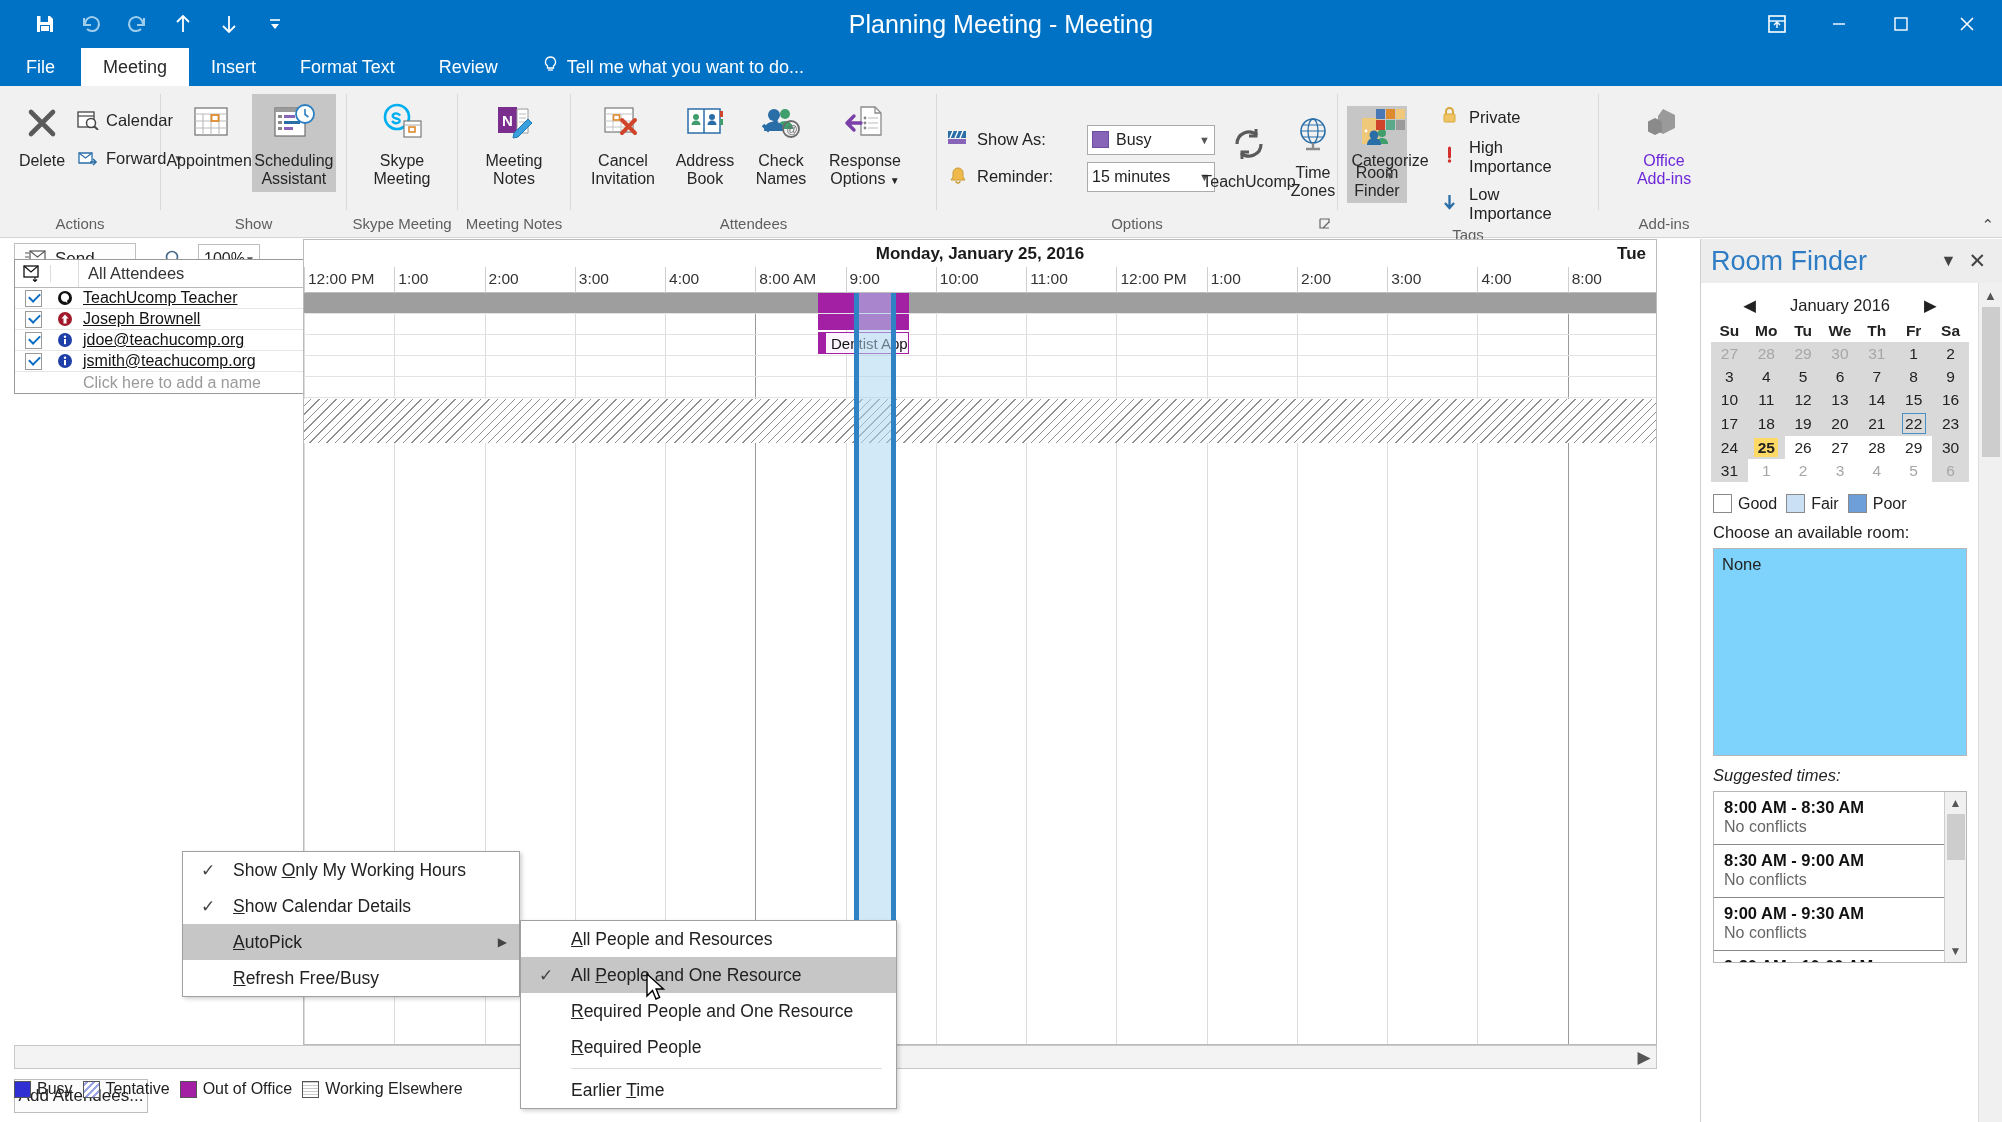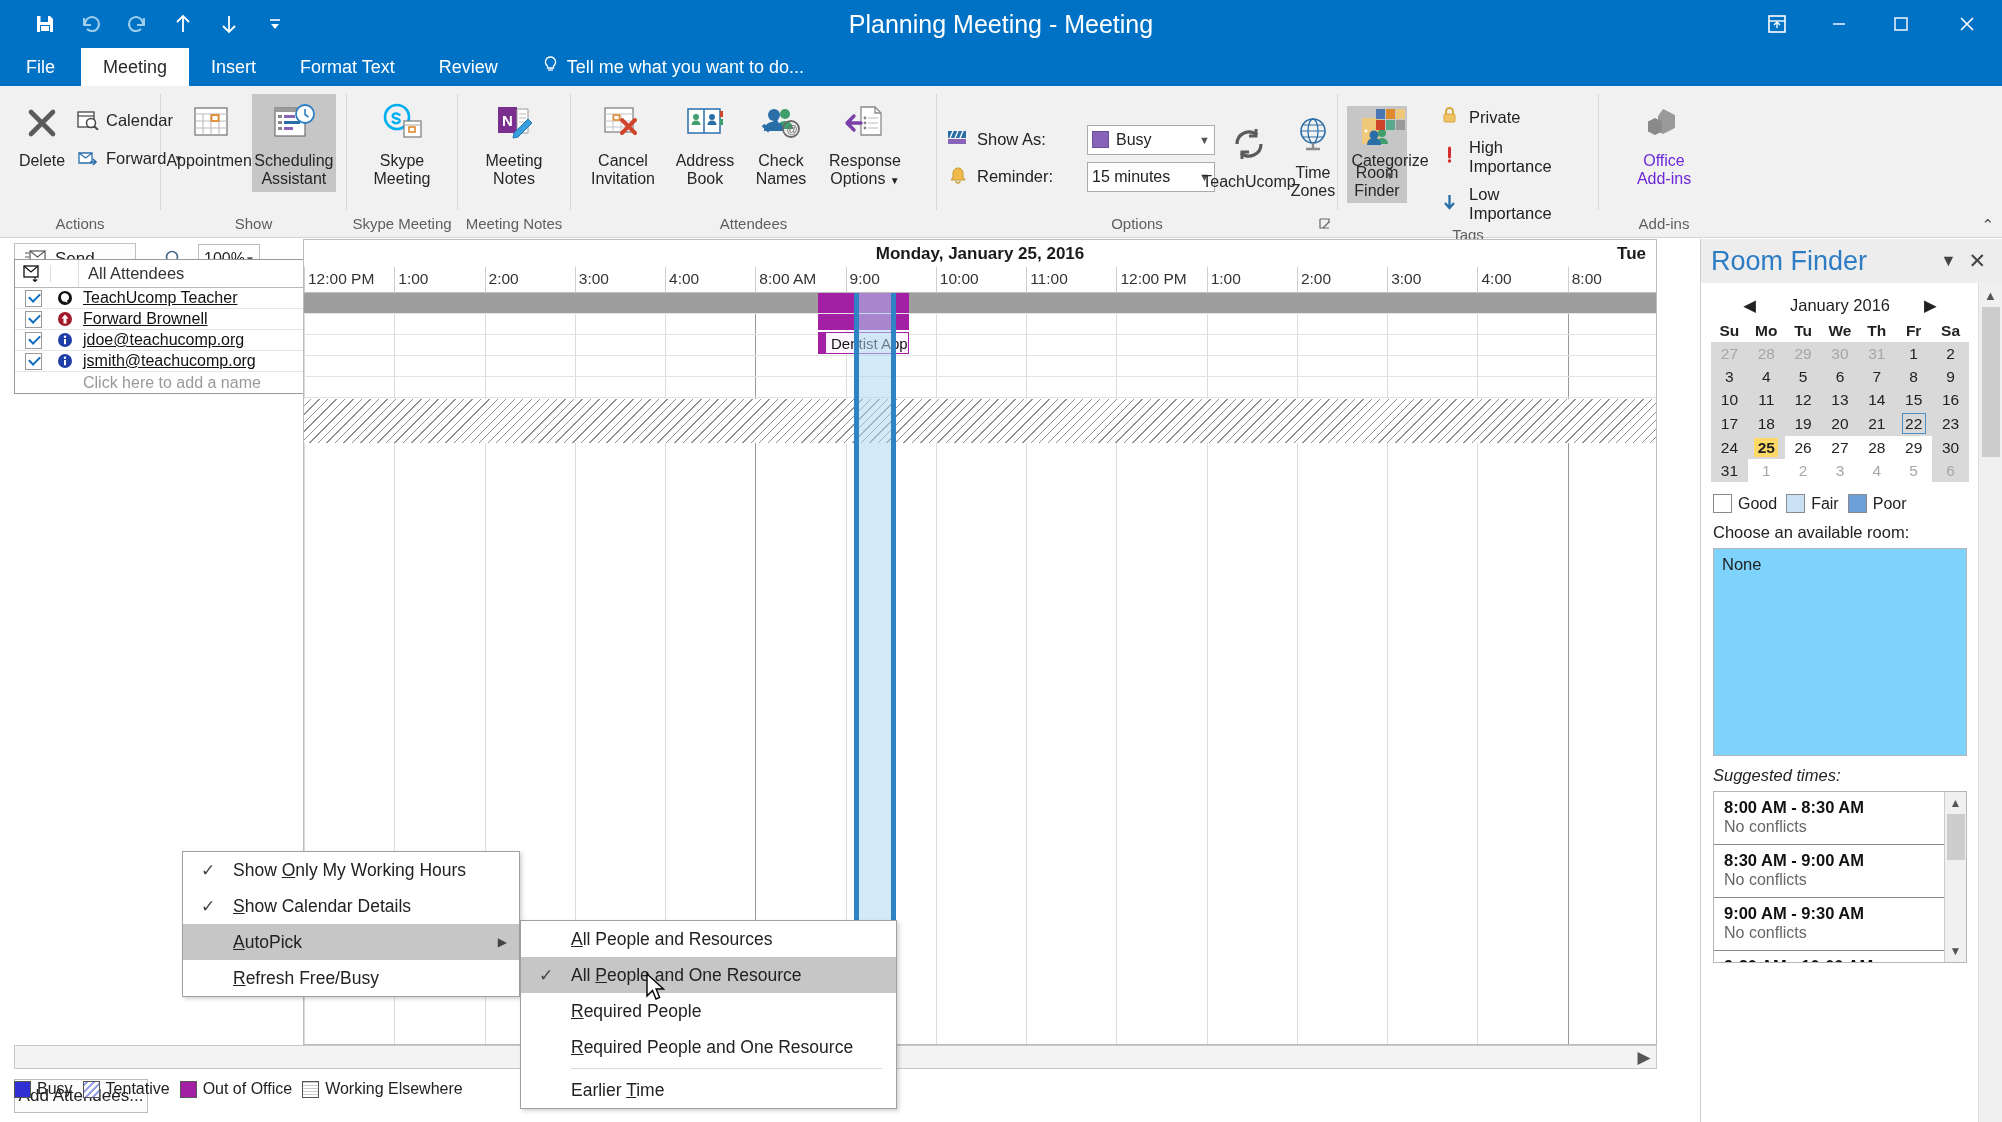--- a/index.html
+++ b/index.html
@@ -719,21 +719,21 @@
     <div class="atrow">
       <div class="ck">
           <span class="cbox on"></span>
         </div>
       <div class="ic">
         <svg width="16" height="16" viewBox="0 0 16 16">
             <circle cx="8" cy="8" r="7" fill="#a01a2b"></circle>
             <path d="M8 3.5l3.5 4H9.5v5h-3v-5H4.5z" fill="#fff"></path>
           </svg>
       </div>
-      <div class="nm">Forward Brownell</div>
+      <div class="nm">Joseph Brownell</div>
     </div>
 
     <div class="atrow">
       <div class="ck">
           <span class="cbox on"></span>
         </div>
       <div class="ic">
         <svg width="16" height="16" viewBox="0 0 16 16">
             <circle cx="8" cy="8" r="7" fill="#1f3fa8"></circle>
             <circle cx="8" cy="4.8" r="1.2" fill="#fff"></circle>
@@ -1027,25 +1027,25 @@
   <div class="mi">
     <span class="chk"></span>
     <span class="mlbl"><u class="acc">A</u>ll People and Resources</span>
   </div>
   <div class="mi hl">
     <span class="chk">✓</span>
     <span class="mlbl">All <u class="acc">P</u>eople and One Resource</span>
   </div>
   <div class="mi">
     <span class="chk"></span>
-    <span class="mlbl"><u class="acc">R</u>equired People</span>
+    <span class="mlbl"><u class="acc">R</u>equired People and One Resource</span>
   </div>
   <div class="mi">
     <span class="chk"></span>
-    <span class="mlbl"><u class="acc">R</u>equired People and One Resource</span>
+    <span class="mlbl"><u class="acc">R</u>equired People</span>
   </div>
   <div class="msep"></div>
   <div class="mi">
     <span class="chk"></span>
     <span class="mlbl">Earlier <u class="acc">T</u>ime</span>
   </div>
 </div>
 
 <div class="cursor" style="left:645px;top:973px;">
   <svg width="24" height="32" viewBox="0 0 24 32">

